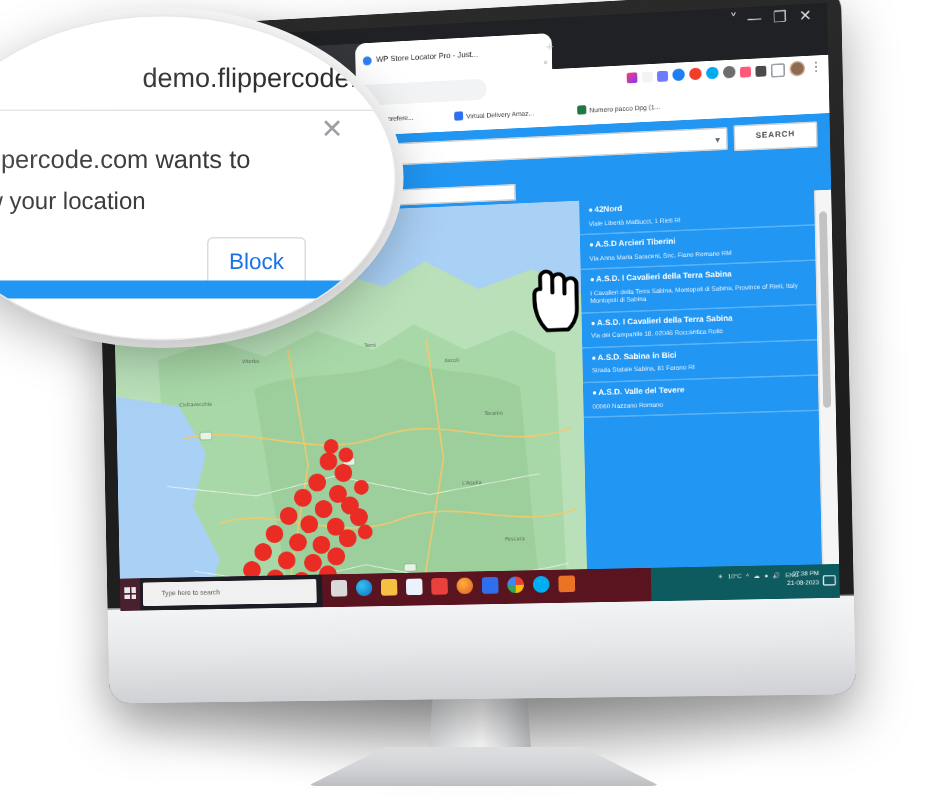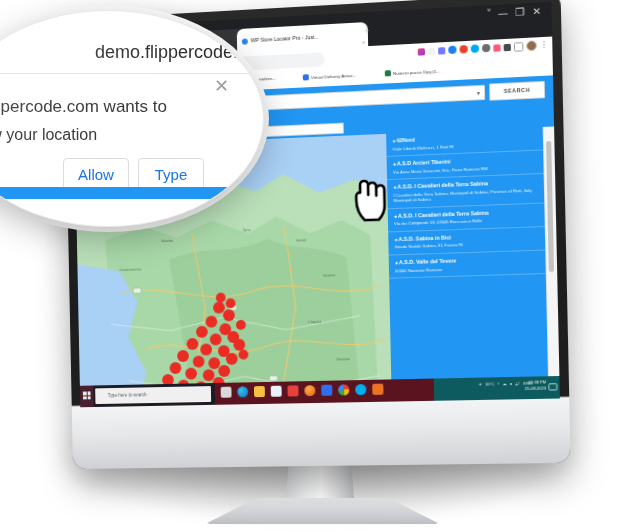--- a/index.html
+++ b/index.html
@@ -433,19 +433,18 @@
   </div>
 
   <div class="bubble">
     <div class="bub-tabpill"></div>
     <div class="bub-tabtxt">tion?</div>
     <div class="bub-urlbar"></div>
     <div class="bub-url">demo.flippercode.com/</div>
     <div class="bub-x">✕</div>
     <div class="bub-l1">...ppercode.com wants to</div>
     <div class="bub-l2">...w your location</div>
-    <div class="bub-btn bub-allow">Allow</div>
-    <div class="bub-btn bub-block">Type</div>
+    <div class="bub-btn bub-block">Block</div>
     <div class="bub-blueband"></div>
     <div class="bub-gloss"></div>
   </div>
 
 </div>
 
 </body></html>

